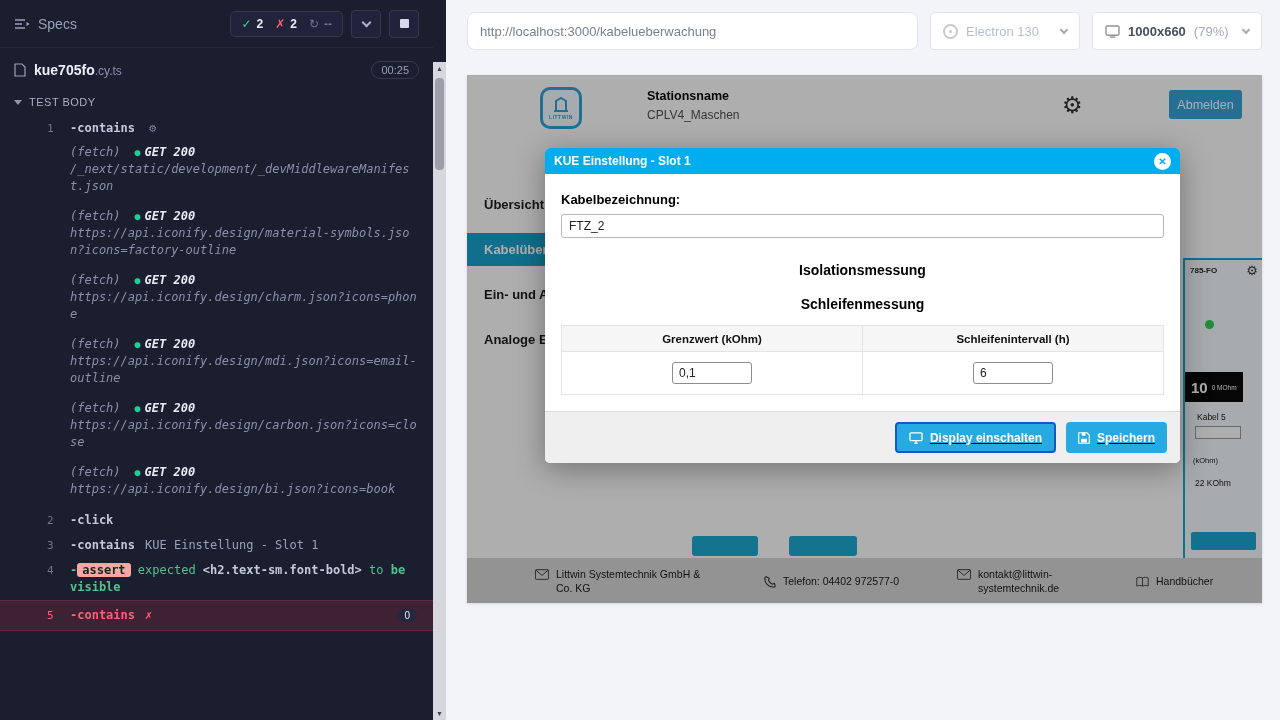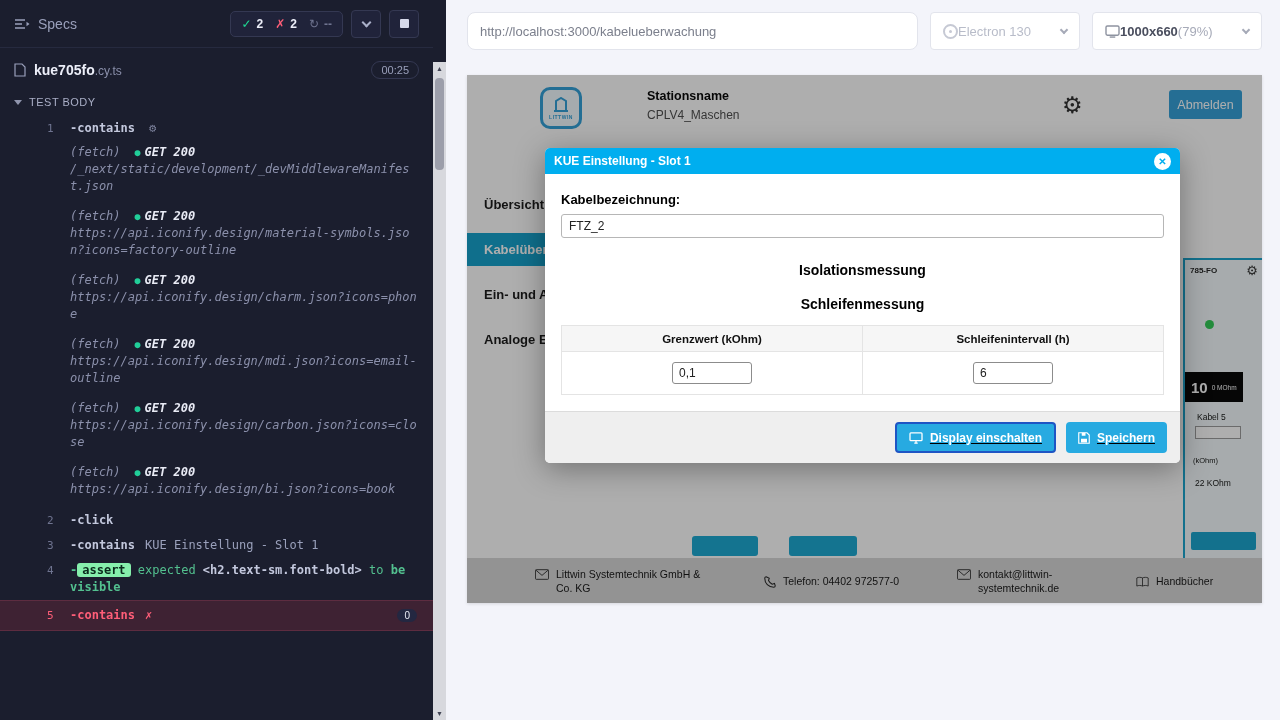--- a/index.html
+++ b/index.html
@@ -40,21 +40,21 @@
   .crow { display:flex; align-items:flex-start; padding:4px 10px 4px 0; }
   .num { flex:0 0 70px; padding-left:47px; color:#6f7490; font-size:11px; line-height:17px; }
   .ctext { flex:1; line-height:17px; color:#c3c8dd; font-weight:bold; }
   .arg { font-weight:normal; color:#9aa0bb; margin-left:10px; }
   .rowgear { color:#7c819c; font-weight:normal; margin-left:14px; font-size:12px; }
   .fetch { padding:3px 16px 10px 70px; font-style:italic; color:#8b90ab; line-height:17px; }
   .furl { word-break:break-all; }
   .fstat { color:#e9ebf5; font-weight:bold; }
   .fdot { color:#21ce99; font-style:normal; font-size:10px; margin:0 4px 0 14px; }
   .dash { color:#53c08f; }
-  .abadge { background:#86efac; color:#0b2b1d; padding:0 5px; border-radius:3px; font-weight:bold; }
+  .abadge { background:#fca5a5; color:#0b2b1d; padding:0 5px; border-radius:3px; font-weight:bold; }
   .agreen { color:#53c08f; font-weight:normal; }
   .abold { color:#53c08f; font-weight:bold; }
   .ael { color:#c3c8dd; font-weight:bold;text-align:center; }
   .failrow { background:#3e2233; border-top:1px solid #5d2c40; border-bottom:1px solid #5d2c40;
              padding-top:6px; padding-bottom:6px; }
   .failn { color:#ff5e78; } .failt { color:#ff5e78; }
   .fcross { margin-left:10px; }
   .zbadge { background:#232741; color:#e8eaf5; font-size:10px; border-radius:9px;
             padding:1px 7px; margin-left:auto; margin-right:6px; align-self:center;
             font-family:"Liberation Sans", sans-serif; }
@@ -63,21 +63,21 @@
   .arr { position:absolute; left:0; width:13px; text-align:center; font-size:7px; color:#3f4252; }
   .arr.up { top:3px; } .arr.down { bottom:3px; }
   .thumb { position:absolute; top:16px; left:2px; width:9px; height:92px; background:#9c9eaa; border-radius:4px; }
 
   
   .stage { flex:1; padding:12px 18px 0 21px; background:#f3f4fa; }
   .toolbar { display:flex; gap:12px; align-items:center; height:38px; margin-bottom:25px; }
   .url-box { flex:1; background:#fff; border:1px solid #e2e4ec; border-radius:8px; height:38px;
              display:flex; align-items:center; padding:0 12px; font-size:13px; color:#7b7f8c; }
   .sel { background:#fff; border:1px solid #e2e4ec; border-radius:4px; height:38px;
-         display:flex; align-items:center; padding:0 12px; font-size:13px; }
+         display:flex; align-items:center; gap:8px; padding:0 12px; font-size:13px; }
   .sel.browser { width:150px; color:#b8bcc9; }
   .sel.size { width:170px; color:#4a4e5e; font-weight:bold; }
   .sel .muted { color:#a6aab8; font-weight:normal; }
   .chev.gray { border-color:#a6aab8; width:6px; height:6px; margin-left:auto; }
   .ecirc { width:15px; height:15px; border:2px solid #c6c9d4; border-radius:50%; position:relative; }
   .ecirc::after { content:""; position:absolute; left:4px; top:4px; width:3px; height:3px;
                   border-radius:50%; background:#c6c9d4; }
 
   .aut { position:relative; height:528px; background:#fff; overflow:hidden;
          box-shadow:0 1px 3px rgba(0,0,0,0.12); }

